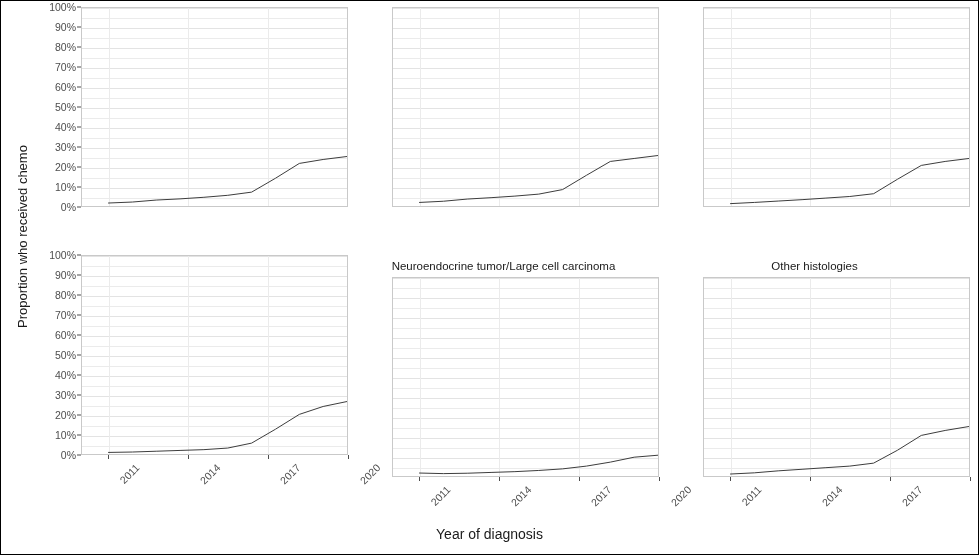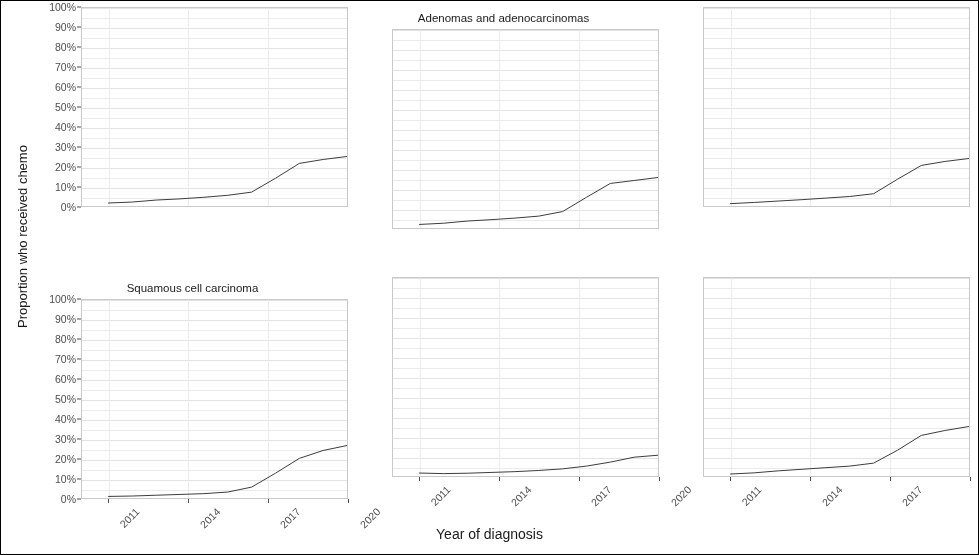--- a/index.html
+++ b/index.html
@@ -217,21 +217,20 @@
                 <polyline points="10.000,98.500 19.000,98.000 28.000,97.000 37.000,96.400 46.000,95.600 55.000,94.600 64.000,93.000 73.000,86.000 82.000,78.500 91.000,76.500 100.000,75.000" fill="none" stroke="#3d3d3d" stroke-width="1" vector-effect="non-scaling-stroke" stroke-linejoin="round" stroke-linecap="round"></polyline>
               </svg>
             </div>
           </div>
           <div class="plot-wrap">
             <div class="spacer-col"></div>
             <div class="xaxis" style="flex: 1 1 auto;"></div>
           </div>
         </div>
         <div class="panel" style="flex: 1 1 0px;">
-          <div class="panel-title">Adenomas and adenocarcinomas</div>
           <div class="plot-wrap">
             <div class="axis-col" style="height: 200px;"></div>
             <div class="plot" style="height: 200px;">
               <div class="hline major" style="top: 180px;"></div>
               <div class="hline major" style="top: 160px;"></div>
               <div class="hline major" style="top: 140px;"></div>
               <div class="hline major" style="top: 120px;"></div>
               <div class="hline major" style="top: 100px;"></div>
               <div class="hline major" style="top: 80px;"></div>
               <div class="hline major" style="top: 60px;"></div>
@@ -296,21 +295,20 @@
             </div>
           </div>
           <div class="plot-wrap">
             <div class="spacer-col"></div>
             <div class="xaxis" style="flex: 1 1 auto;"></div>
           </div>
         </div>
       </div>
     <div class="panel-row" id="row-bottom">
         <div class="panel" style="flex: 1 1 0px;">
-          <div class="panel-title">Squamous cell carcinoma</div>
           <div class="plot-wrap">
             <div class="axis-col" style="height: 200px;">
               <div class="tick" style="top: 200px;">0%</div>
               <div class="tickmark" style="top: 200px;"></div>
               <div class="tick" style="top: 180px;">10%</div>
               <div class="tickmark" style="top: 180px;"></div>
               <div class="tick" style="top: 160px;">20%</div>
               <div class="tickmark" style="top: 160px;"></div>
               <div class="tick" style="top: 140px;">30%</div>
               <div class="tickmark" style="top: 140px;"></div>
@@ -367,20 +365,21 @@
               <div class="xtickmark" style="left: 40%;"></div>
               <div class="xtick" style="left: calc(40% + 4px);">2014</div>
               <div class="xtickmark" style="left: 70%;"></div>
               <div class="xtick" style="left: calc(70% + 4px);">2017</div>
               <div class="xtickmark" style="left: 100%;"></div>
               <div class="xtick" style="left: calc(100% + 4px);">2020</div>
             </div>
           </div>
         </div>
         <div class="panel" style="flex: 1 1 0px;">
+          <div class="panel-title">Neuroendocrine tumor/Large cell carcinoma</div>
           <div class="plot-wrap">
             <div class="axis-col" style="height: 200px;"></div>
             <div class="plot" style="height: 200px;">
               <div class="hline major" style="top: 180px;"></div>
               <div class="hline major" style="top: 160px;"></div>
               <div class="hline major" style="top: 140px;"></div>
               <div class="hline major" style="top: 120px;"></div>
               <div class="hline major" style="top: 100px;"></div>
               <div class="hline major" style="top: 80px;"></div>
               <div class="hline major" style="top: 60px;"></div>
@@ -414,20 +413,21 @@
               <div class="xtickmark" style="left: 40%;"></div>
               <div class="xtick" style="left: calc(40% + 4px);">2014</div>
               <div class="xtickmark" style="left: 70%;"></div>
               <div class="xtick" style="left: calc(70% + 4px);">2017</div>
               <div class="xtickmark" style="left: 100%;"></div>
               <div class="xtick" style="left: calc(100% + 4px);">2020</div>
             </div>
           </div>
         </div>
         <div class="panel" style="flex: 1 1 0px;">
+          <div class="panel-title">Other histologies</div>
           <div class="plot-wrap">
             <div class="axis-col" style="height: 200px;"></div>
             <div class="plot" style="height: 200px;">
               <div class="hline major" style="top: 180px;"></div>
               <div class="hline major" style="top: 160px;"></div>
               <div class="hline major" style="top: 140px;"></div>
               <div class="hline major" style="top: 120px;"></div>
               <div class="hline major" style="top: 100px;"></div>
               <div class="hline major" style="top: 80px;"></div>
               <div class="hline major" style="top: 60px;"></div>

